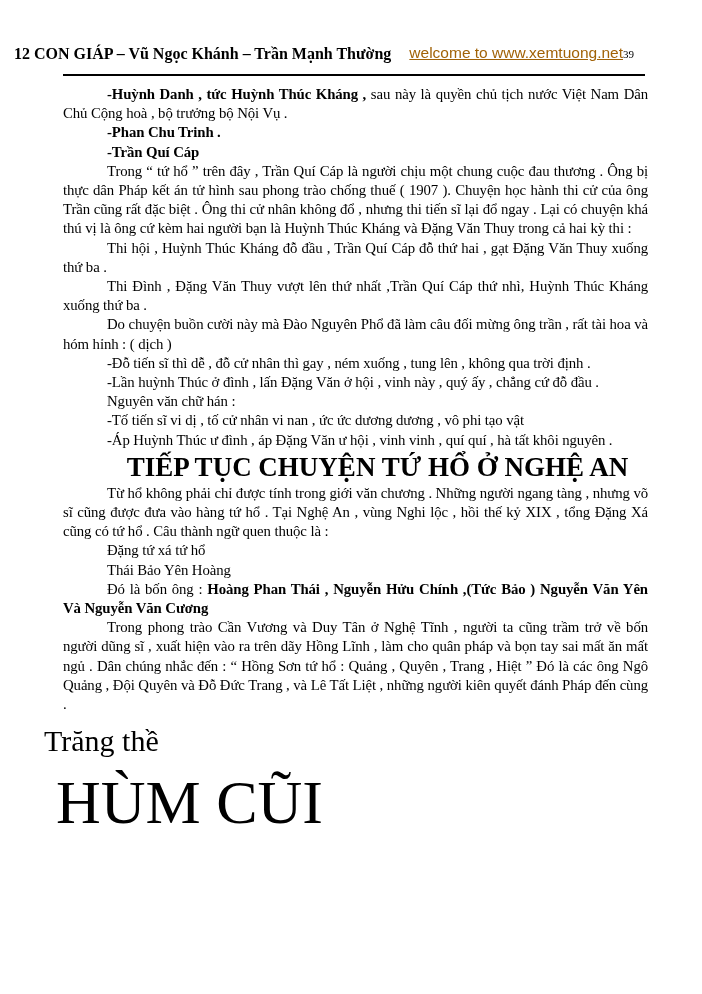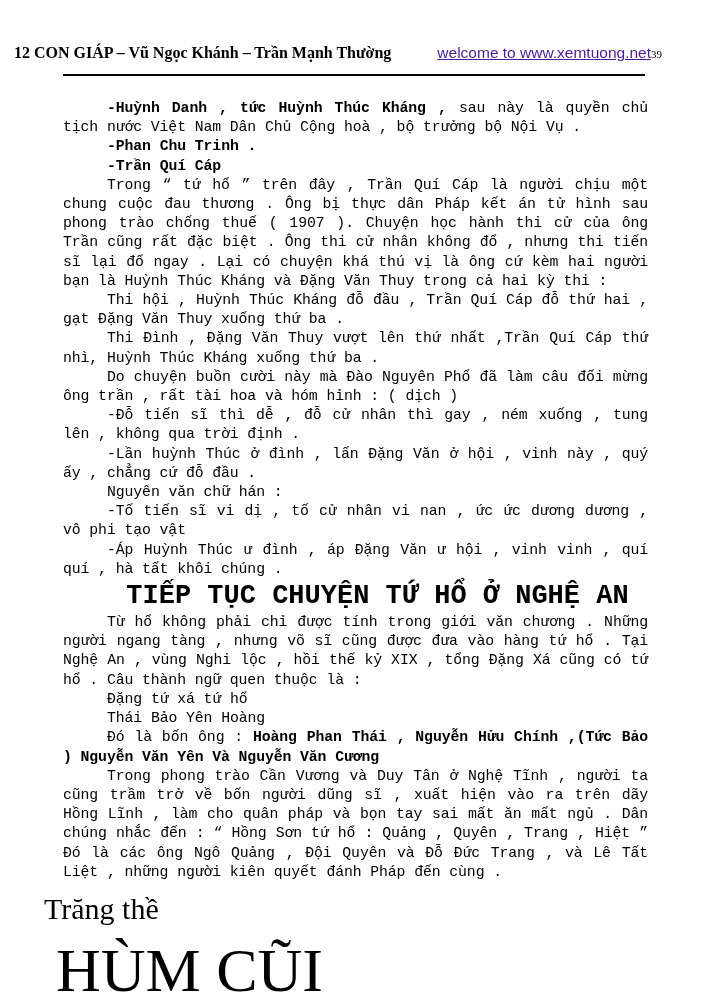--- a/index.html
+++ b/index.html
@@ -13,59 +13,58 @@
     height: 994px;
     background: #ffffff;
     color: #000000;
     font-family: "Liberation Serif", serif;
     overflow: hidden;
   }
   
   .header {
     display: flex;
     justify-content: space-between;
-    align-items: flex-start;
-    padding: 44px 40px 0 14px;
+    align-items: center;
+    padding: 44px 68px 0 14px;
     line-height: 18px;
     white-space: nowrap;
   }
   .header-title {
     font-family: "Liberation Serif", serif;
     font-weight: bold;
     font-size: 16px;
   }
   .header-right {
     display: flex;
     align-items: baseline;
   }
   .header-link {
     font-family: "Liberation Sans", sans-serif;
     font-size: 15.5px;
     text-decoration: underline;
-    color: #4c1d95;
+    color: #a16207;
   }
   .page-number {
     font-family: Liberation Serif, serif;
     font-size: 11px;
   }
   .rule {
     margin: 11px 57px 0 63px;
     border: none;
     border-top: 2px solid #000000;
     height: 0;
   }
   
   .content {
-    margin-top: 23px;
+    margin-top: 9px;
     padding: 0 54px 0 63px;
     font-size: 14.8px;
     line-height: 19.2px;
     text-align: justify;
     letter-spacing: -0.1px;
-    font-family: Liberation Mono, monospace;
   }
   .content p {
     margin: 0;
     text-indent: 44px;
   }
   .content p .seg-bold {
     font-weight: bold;
   }
   .section-heading {
     margin: 36px 0 22px 44px;
@@ -115,21 +114,21 @@
       <p><span class="seg-bold">-Phan Chu Trinh .</span></p>
       <p><span class="seg-bold">-Trần Quí Cáp</span></p>
       <p><span class="seg">Trong “ tứ hổ ” trên đây , Trần Quí Cáp là người chịu một chung cuộc đau thương . Ông bị thực dân Pháp kết án tử hình sau phong trào chống thuế ( 1907 ). Chuyện học hành thi cử của ông Trần cũng rất đặc biệt . Ông thi cử nhân không đổ , nhưng thi tiến sĩ lại đổ ngay . Lại có chuyện khá thú vị là ông cứ kèm hai người bạn là Huỳnh Thúc Kháng và Đặng Văn Thuy trong cả hai kỳ thi :</span></p>
       <p><span class="seg">Thi hội , Huỳnh Thúc Kháng đỗ đầu , Trần Quí Cáp đỗ thứ hai , gạt Đặng Văn Thuy xuống thứ ba .</span></p>
       <p><span class="seg">Thi Đình , Đặng Văn Thuy vượt lên thứ nhất ,Trần Quí Cáp thứ nhì, Huỳnh Thúc Kháng xuống thứ ba .</span></p>
       <p><span class="seg">Do chuyện buồn cười này mà Đào Nguyên Phổ đã làm câu đối mừng ông trần , rất tài hoa và hóm hỉnh : ( dịch )</span></p>
       <p><span class="seg">-Đỗ tiến sĩ thì dễ , đỗ cử nhân thì gay , ném xuống , tung lên , không qua trời định .</span></p>
       <p><span class="seg">-Lần huỳnh Thúc ở đình , lấn Đặng Văn ở hội , vinh này , quý ấy , chẳng cứ đỗ đầu .</span></p>
       <p><span class="seg">Nguyên văn chữ hán :</span></p>
       <p><span class="seg">-Tố tiến sĩ vi dị , tố cử nhân vi nan , ức ức dương dương , vô phi tạo vật</span></p>
-      <p><span class="seg">-Áp Huỳnh Thúc ư đình , áp Đặng Văn ư hội , vinh vinh , quí quí , hà tất khôi chúng .</span></p>
+      <p><span class="seg">-Áp Huỳnh Thúc ư đình , áp Đặng Văn ư hội , vinh vinh , quí quí , hà tất khôi nguyên .</span></p>
       <p class="section-heading"><span class="seg-bold">TIẾP TỤC CHUYỆN TỨ HỔ Ở NGHỆ AN</span></p>
       <p><span class="seg">Từ hổ không phải chỉ được tính trong giới văn chương . Những người ngang tàng , nhưng võ sĩ cũng được đưa vào hàng tứ hổ . Tại Nghệ An , vùng Nghi lộc , hồi thế kỷ XIX , tổng Đặng Xá cũng có tứ hổ . Câu thành ngữ quen thuộc là :</span></p>
       <p><span class="seg">Đặng tứ xá tứ hổ</span></p>
       <p><span class="seg">Thái Bảo Yên Hoàng</span></p>
       <p><span class="seg">Đó là bốn ông : </span><span class="seg-bold">Hoàng Phan Thái , Nguyễn Hửu Chính ,(Tức Bảo ) Nguyễn Văn Yên Và Nguyễn Văn Cương</span></p>
       <p><span class="seg">Trong phong trào Cần Vương và Duy Tân ở Nghệ Tĩnh , người ta cũng trầm trở về bốn người dũng sĩ , xuất hiện vào ra trên dãy Hồng Lĩnh , làm cho quân pháp và bọn tay sai mất ăn mất ngủ . Dân chúng nhắc đến : “ Hồng Sơn tứ hổ : Quảng , Quyên , Trang , Hiệt ” Đó là các ông Ngô Quảng , Đội Quyên và Đỗ Đức Trang , và Lê Tất Liệt , những người kiên quyết đánh Pháp đến cùng .</span></p>
     </div>
 
   <div class="chapter-block">
     <div class="chapter-subtitle">Trăng thề</div>

